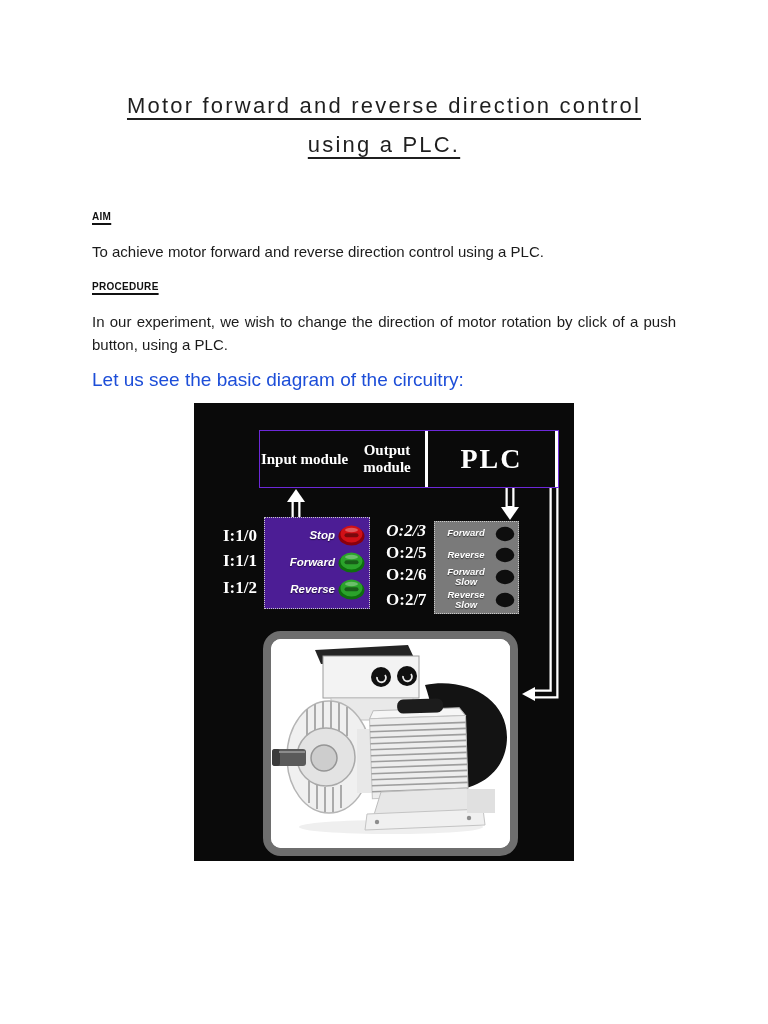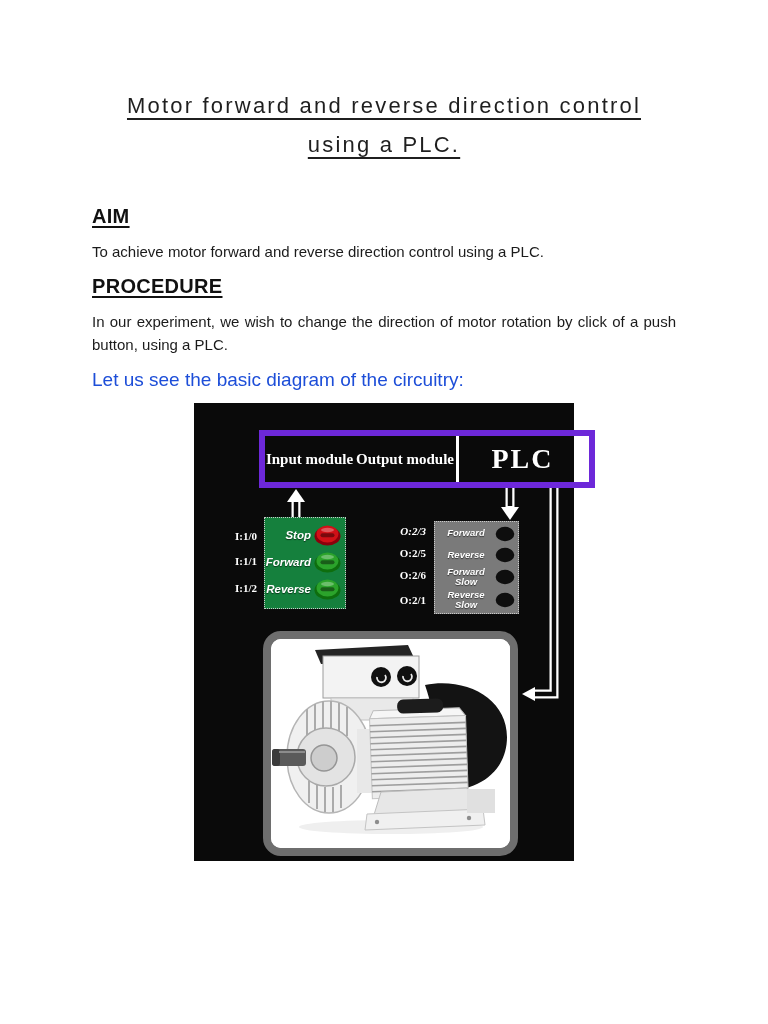--- a/index.html
+++ b/index.html
@@ -10,56 +10,56 @@
   }
   
   .doc-title {
     margin:86px 40px 4px; text-align:center;
     font-size:22px; font-weight:400; letter-spacing:2.2px;
     line-height:39px; color:#1f1f1f;
   }
   .doc-title .tline { text-decoration:underline; text-underline-offset:5px; text-decoration-thickness:1.5px; }
   .content { margin:0 90px 0 92px; }
   .sec-heading {
-    margin-top:41px; font-size:20px; font-weight:bold; letter-spacing:.3px;
+    margin-top:41px; font-size:10px; font-weight:bold; letter-spacing:.3px;
     text-decoration:underline; text-underline-offset:3px; text-decoration-thickness:1.6px;
     line-height:23px; color:#111;
   }
   .sec-heading.h2nd { margin-top:12px; }
   .body-p { margin-top:12px; font-size:15px; line-height:23px; color:#1b1b1b; }
   .body-p.justified { text-align:justify; max-width:584px; }
   .intro-p { margin-top:12px; font-size:19px; line-height:23px; color:#1d4ed8; }
   
   .diagram {
     position:relative; width:380px; height:458px; background:#0a0a0a;
     margin:12px auto 0;
   }
   .plc-row {
-    position:absolute; left:65px; top:27px; width:336px; height:58px;
-    border:6px solid #6d28d9; display:flex;
+    position:absolute; left:65px; top:27px; width:300px; height:58px;
+    border:1px solid #6d28d9; display:flex;
   }
   .plc-cell {
     display:flex; flex-direction:column; align-items:center; justify-content:center;
     color:#ffffff; font-family:"Liberation Serif", serif; font-weight:bold; text-align:center;
   }
   .plc-cell.small { font-size:15px; line-height:17px; }
   .plc-cell.c1 { width:89px; }
   .plc-cell.c2 { width:133px; border-left:3px solid #fff; border-right:3px solid #fff; font-size:28px; letter-spacing:2px; }
   .plc-cell.c3 { flex:1; }
   
   .wires { position:absolute; left:0; top:0; width:380px; height:458px; pointer-events:none; }
   
   .addr {
     position:absolute; color:#ffffff; font-family:"Liberation Serif", serif;
-    font-weight:bold; font-size:11px; width:40px; text-align:right; line-height:14px;
+    font-weight:bold; font-size:17px; width:40px; text-align:right; line-height:14px;
   }
   
   .in-panel {
-    position:absolute; left:70px; top:114px; width:82px; height:92px;
-    background:#15803d; border:1px dotted #c9c9c9;
+    position:absolute; left:70px; top:114px; width:106px; height:92px;
+    background:#4c1d95; border:1px dotted #c9c9c9;
     display:flex; flex-direction:column; justify-content:space-around; padding:3px 4px 5px;
   }
   .in-row { display:flex; align-items:center; justify-content:flex-end; gap:3px; }
   .in-label {
     color:#ffffff; font-weight:bold; font-style:italic; font-size:11.5px;
     text-shadow:0 1px 1px rgba(0,0,0,.55); white-space:nowrap;
   }
   .pushbtn { width:27px; height:22px; flex:0 0 auto; }
   
   .out-panel {
@@ -160,21 +160,21 @@
           <ellipse cx="13.5" cy="10" rx="11" ry="8.6" fill="#2ba32b"></ellipse>
           <ellipse cx="13.5" cy="6" rx="6.5" ry="2.2" fill="rgba(255,255,255,0.30)"></ellipse>
           <rect x="6.5" y="9.2" width="14" height="4" rx="2" fill="rgba(0,0,0,0.42)"></rect>
         </svg>
       </div>
     </div>
 
     <div class="addr" style="left:192px; top:121px;font-style:italic;">O:2/3</div>
     <div class="addr" style="left:192px; top:143px;">O:2/5</div>
     <div class="addr" style="left:192px; top:165px;">O:2/6</div>
-    <div class="addr" style="left:192px; top:190px;">O:2/1</div>
+    <div class="addr" style="left:192px; top:190px;">O:2/7</div>
 
     <div class="out-panel">
       <div class="out-row h22">
         <span class="out-label">Forward</span>
         <svg class="out-dot" viewBox="0 0 20 16">
           <ellipse cx="10" cy="8" rx="9.3" ry="7.2" fill="#0e0e0e"></ellipse>
         </svg>
       </div>
       <div class="out-row h22">
         <span class="out-label">Reverse</span>

